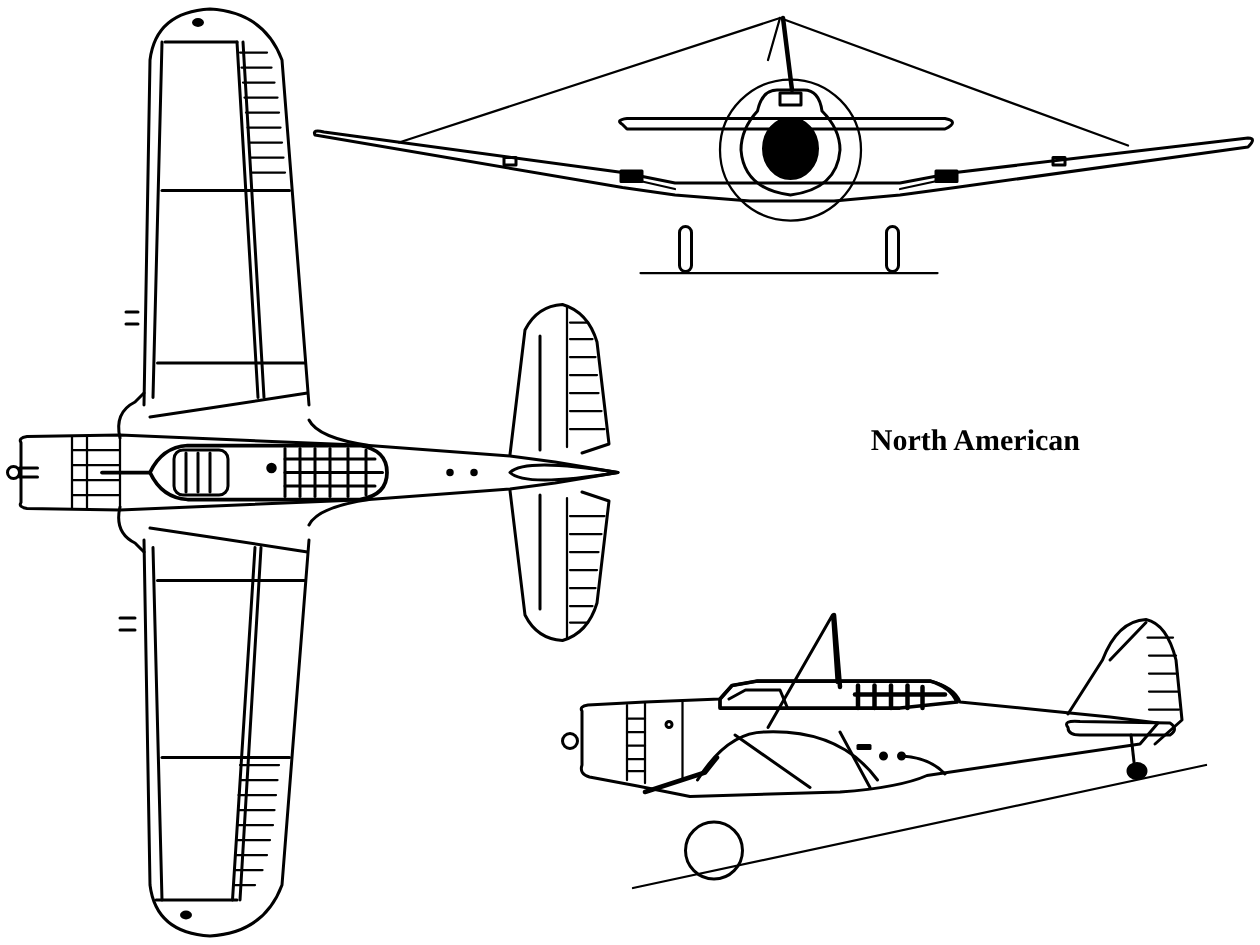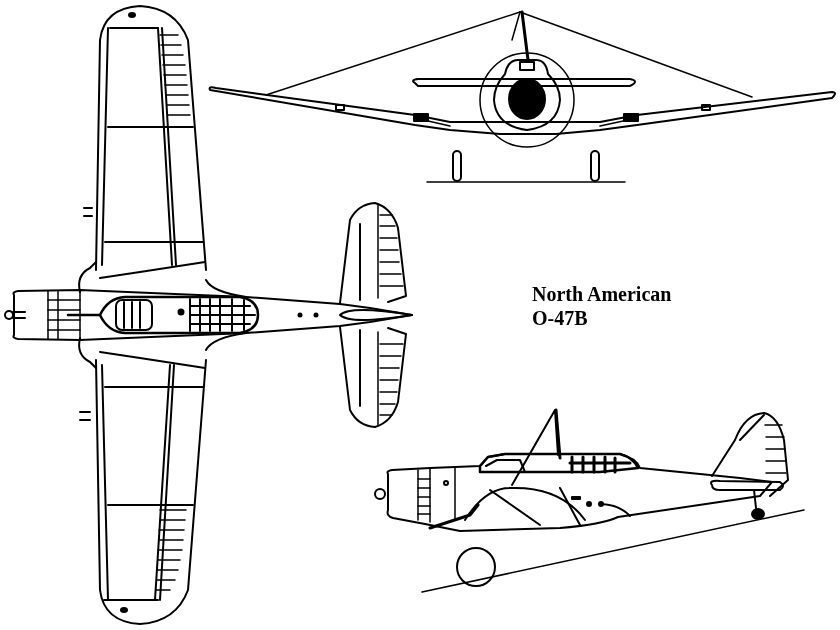--- a/index.html
+++ b/index.html
@@ -1,25 +1,24 @@
 <!DOCTYPE html>
 <html><head>
 <meta charset="utf-8">
 <style>
   html,body{margin:0;padding:0;background:#fff;}
   body{width:840px;height:630px;position:relative;overflow:hidden;font-family:"Liberation Serif",serif;}
   svg{position:absolute;left:0;top:0;}
-  .title{position:absolute;left:532px;top:282px;width:220px;text-align:left;font-family:"Liberation Serif",serif;font-weight:bold;font-size:20px;line-height:24px;color:#000;}
+  .title{position:absolute;left:500px;top:282px;width:220px;text-align:right;font-family:"Liberation Serif",serif;font-weight:bold;font-size:20px;line-height:24px;color:#000;}
 </style>
 </head>
 <body>
 
 <div class="title">
   <div>North American</div>
-  <div>O-47B</div>
 </div>
 
 <svg width="840" height="630" viewBox="0 0 840 630" fill="none" stroke="#000" stroke-width="2" stroke-linejoin="round" stroke-linecap="round">
 
   <g>
 
     <path d="M96,270 L100,40 Q104,8 140,6 Q176,8 188,40 L206,270"></path>
     <line x1="110" y1="28" x2="158" y2="28"></line>
     <line x1="108" y1="127" x2="193" y2="127"></line>
     <line x1="105" y1="242" x2="203" y2="242"></line>

